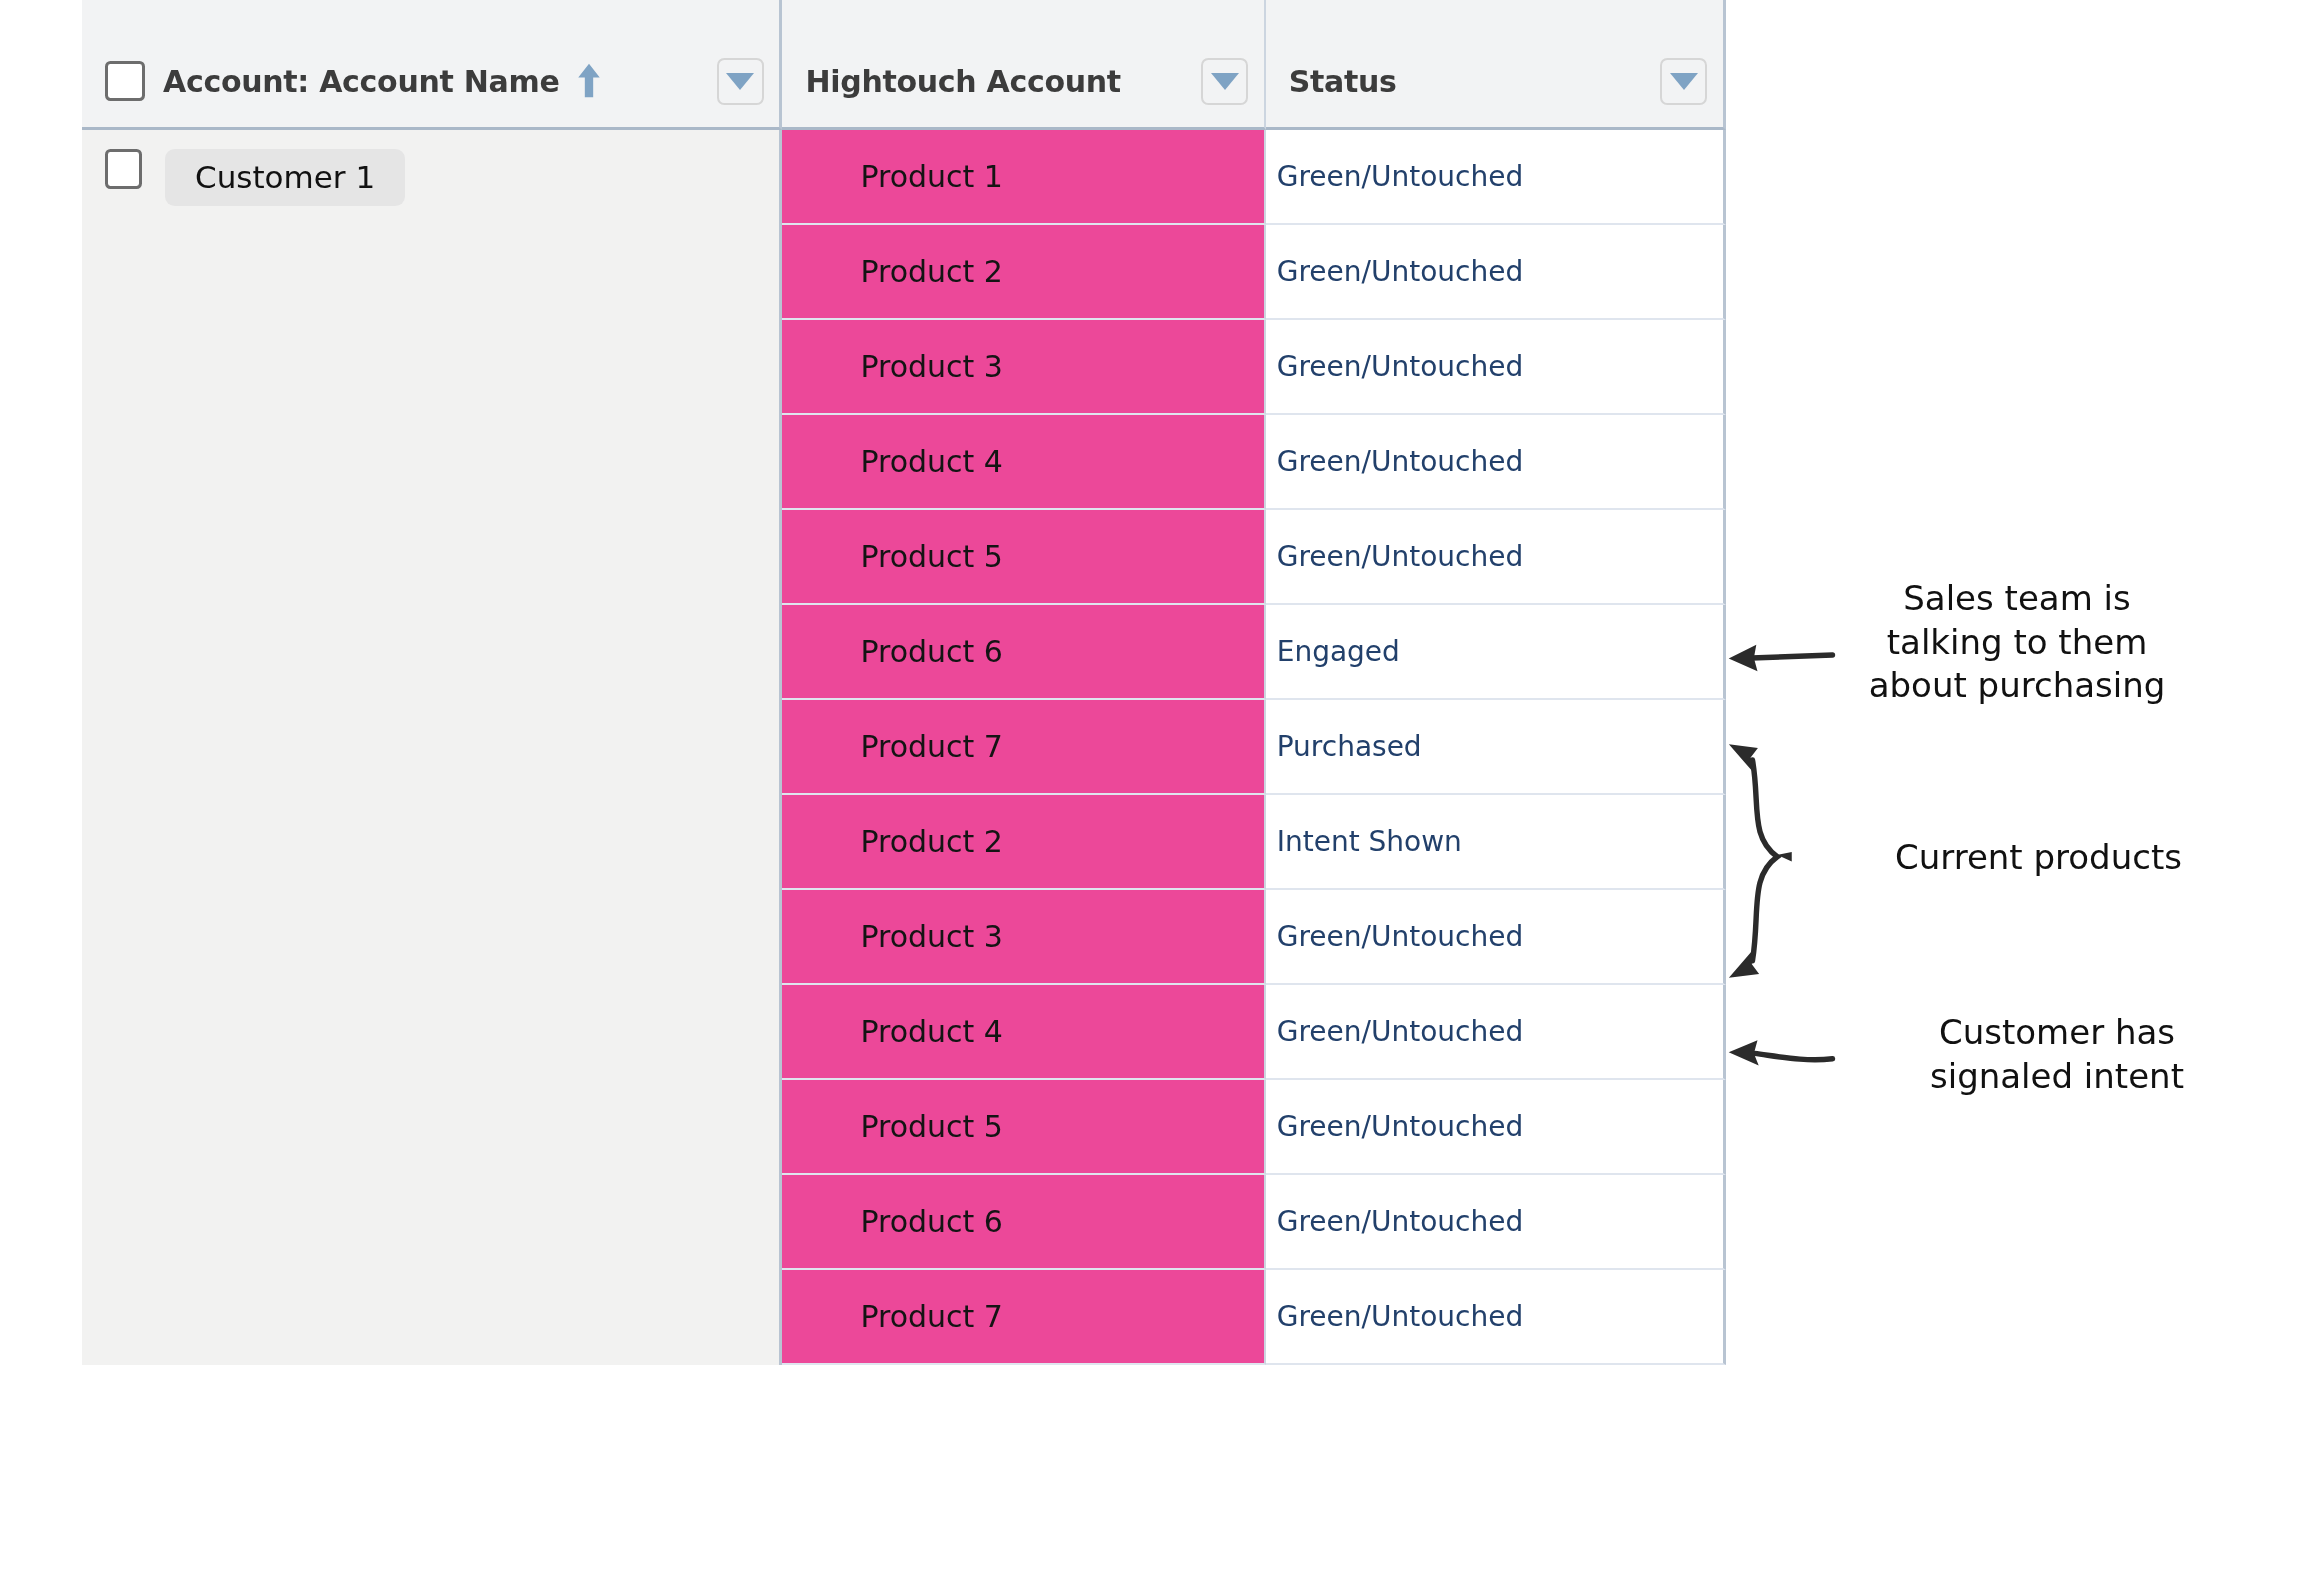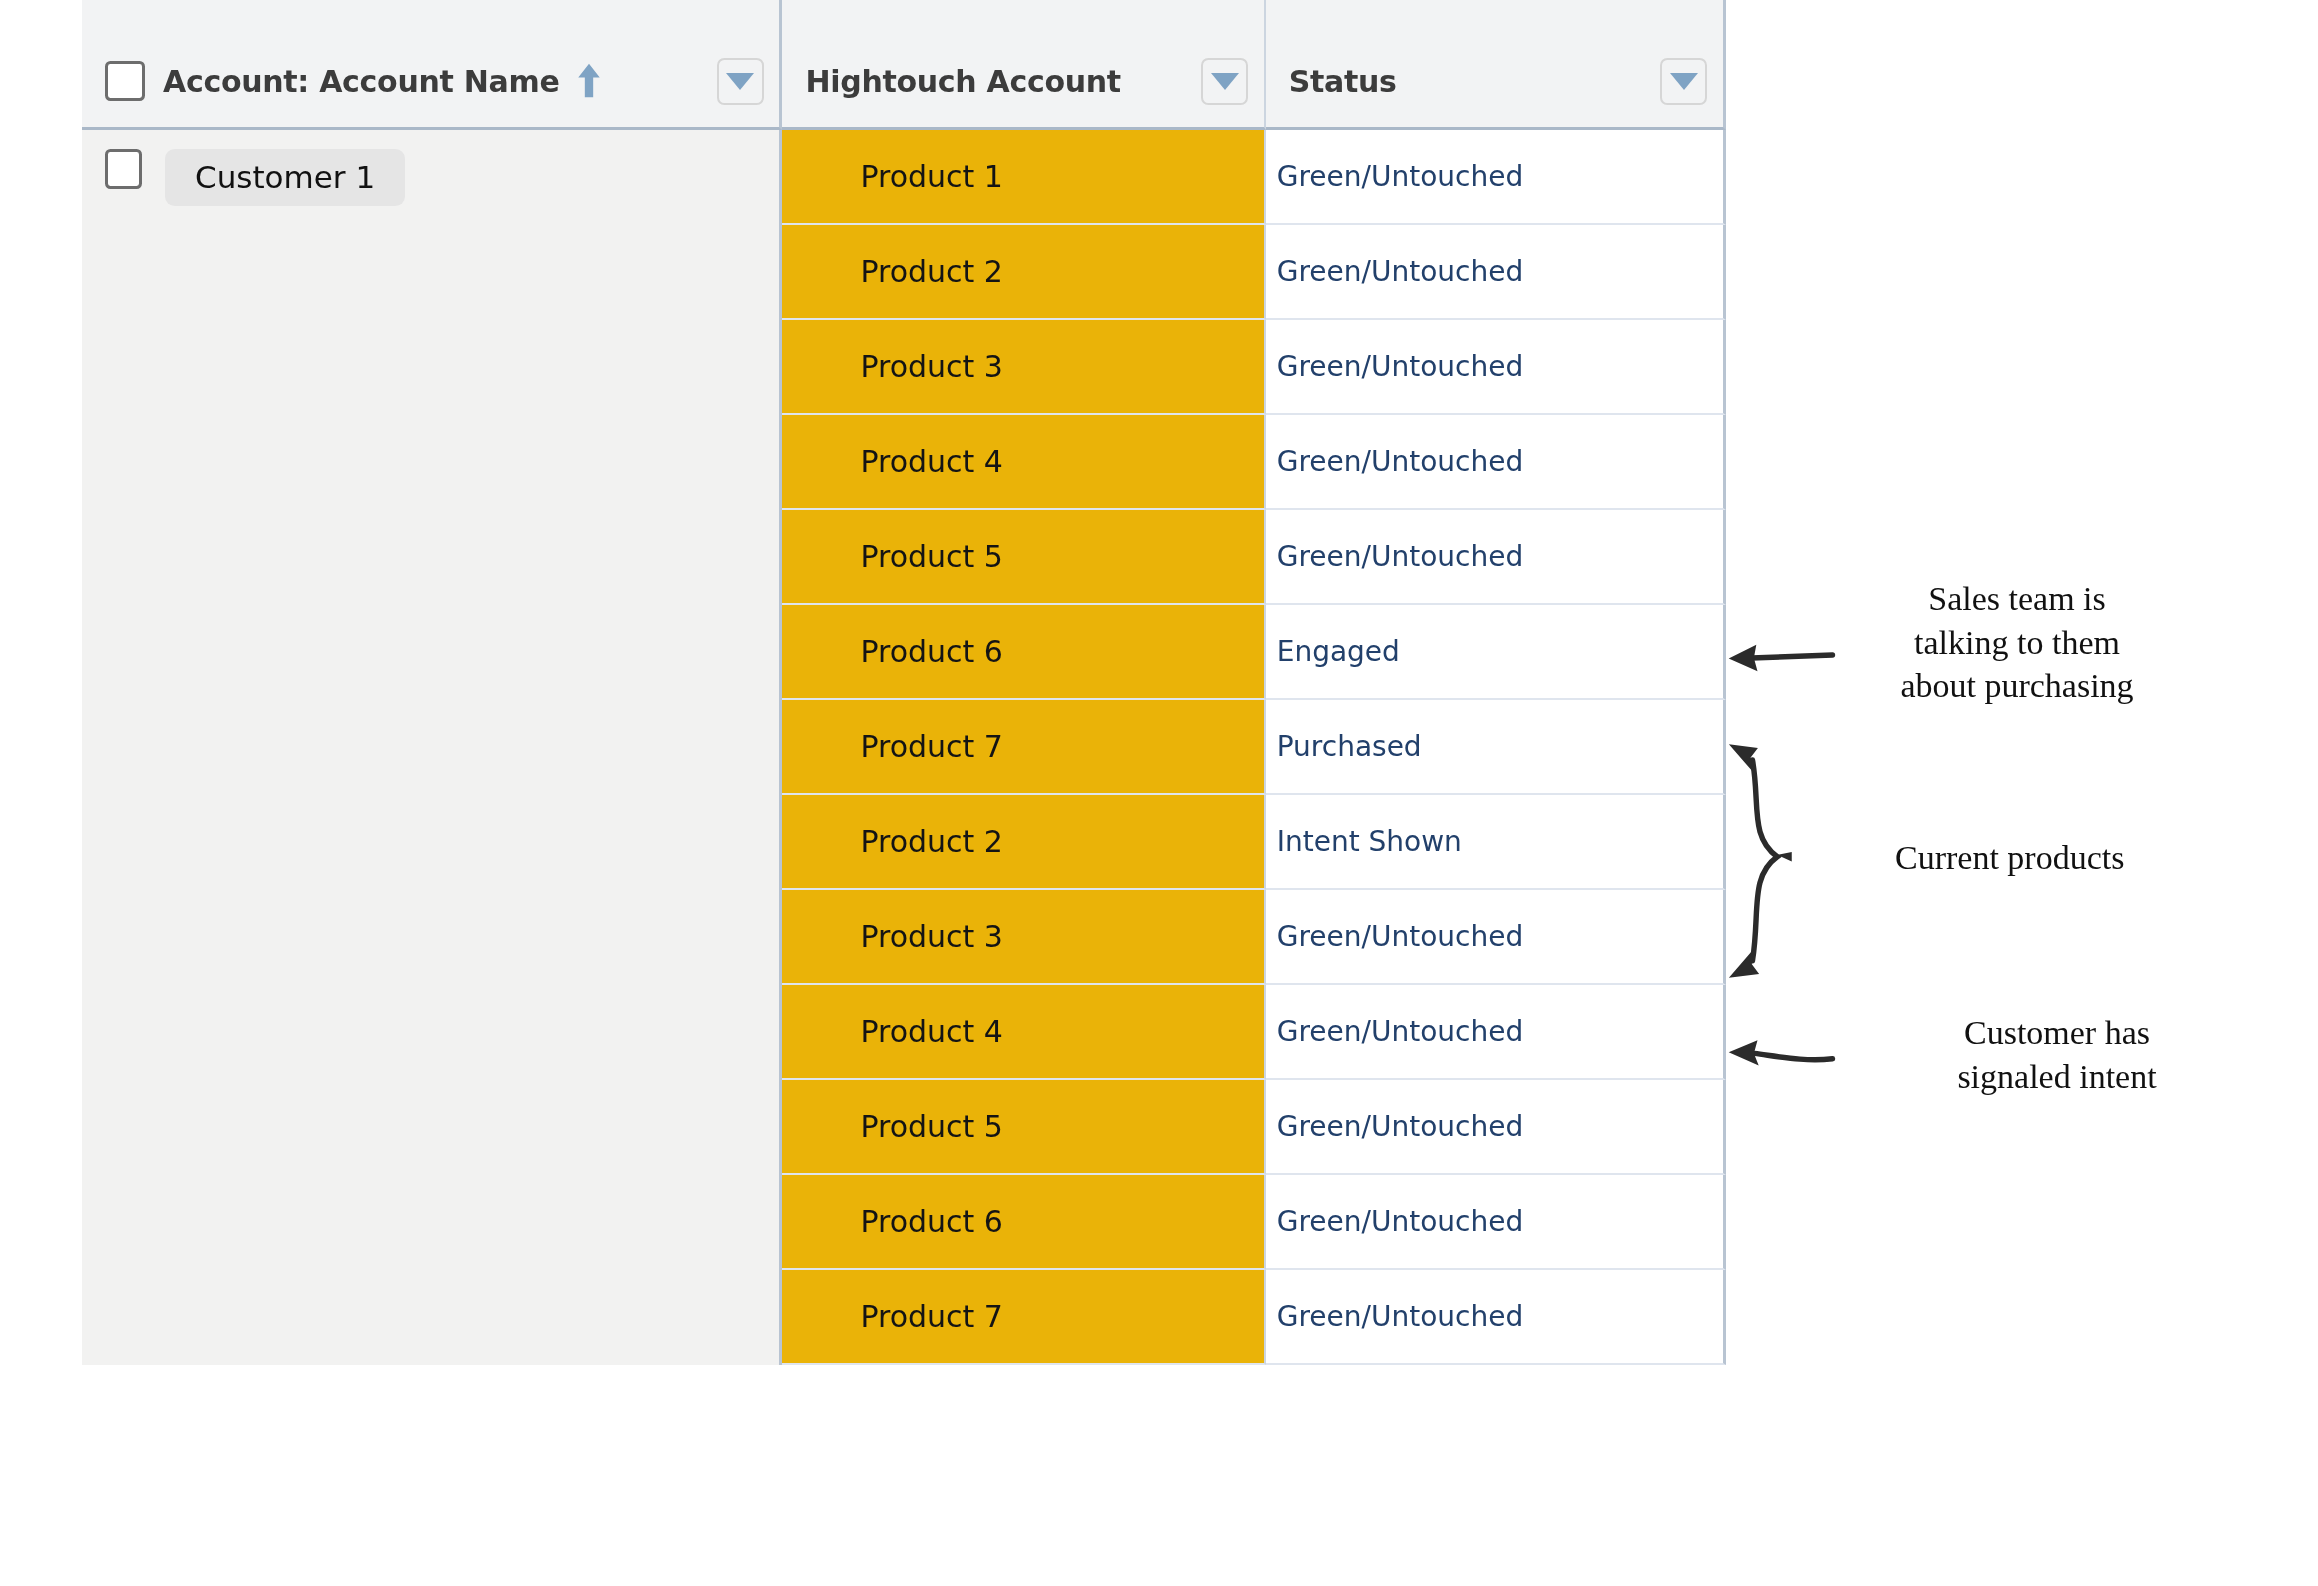--- a/index.html
+++ b/index.html
@@ -107,21 +107,21 @@
     vertical-align: middle;
     box-sizing: border-box;
   }
 
   td.c-account {
     background: #f2f2f1;
     border-right: 3px solid #b8c4d2;
     padding-left: 23px;
   }
   td.c-product {
-    background: #eab308;
+    background: #ec4899;
     border-right: 2.4px solid #ccd5e0;
     border-bottom: 2.4px solid #dfe5ee;
     padding-left: 78px;
   }
   td.c-status {
     background: #ffffff;
     border-right: 3px solid #b8c4d2;
     border-bottom: 2.4px solid #dfe5ee;
     padding-left: 11px;
   }
@@ -178,21 +178,20 @@
   }
 
   
   .annot {
     position: absolute;
     color: #111111;
     font-size: 34px;
     line-height: 1.28;
     text-align: center;
     white-space: pre-line;
-    font-family: Liberation Serif, serif;
   }
   #annot-sales   { left: 1830px; top: 577px;  width: 374px; }
   #annot-current { left: 1895px; top: 836px; width: 386px; text-align: left; }
   #annot-intent  { left: 1876px; top: 1011px; width: 362px; text-align: center; }
 
   .annot-svg { position: absolute; overflow: visible; }
   #svg-sales   { left: 1727px; top: 640px; }
   #svg-brace   { left: 1724px; top: 731px; }
   #svg-intent  { left: 1727px; top: 1039px; }
 </style>

